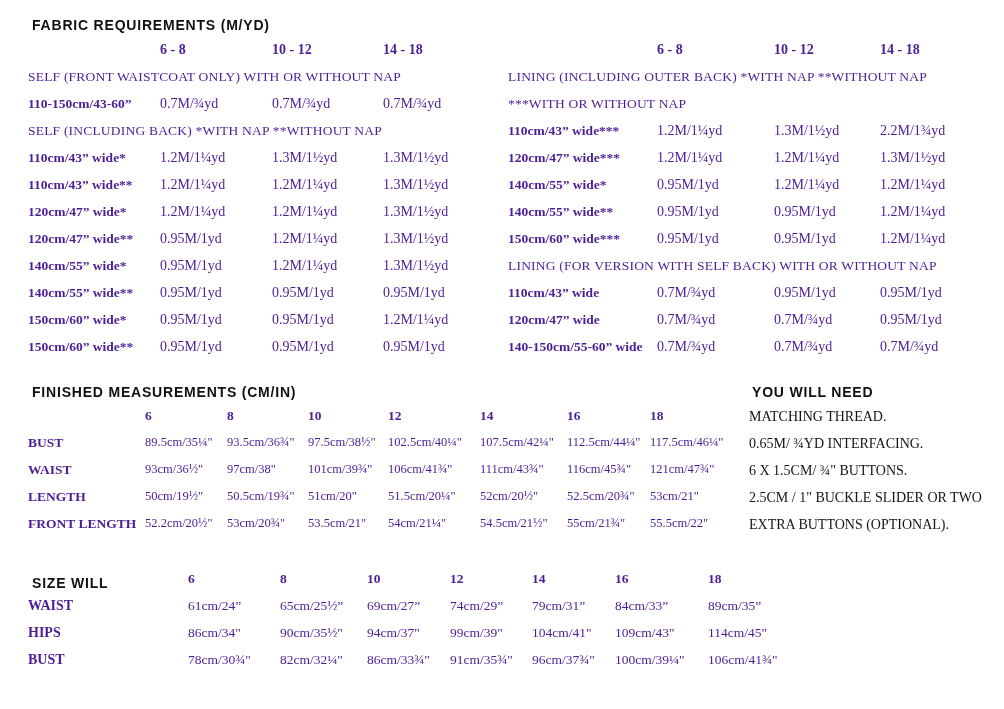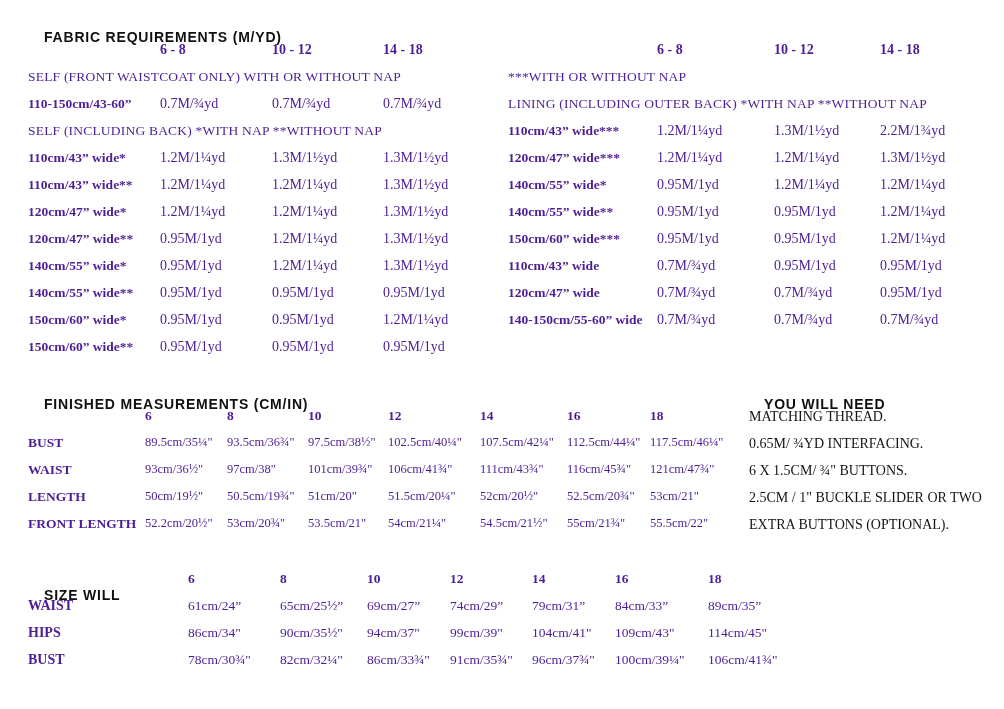--- a/index.html
+++ b/index.html
@@ -3,21 +3,21 @@
 <meta charset="utf-8">
 <style>
   html,body{margin:0;padding:0;}
   body{
     width:1004px;height:709px;position:relative;overflow:hidden;
     background:#ffffff;color:#161616;
     font-family:"Liberation Serif", serif;
   }
   .block{position:absolute;}
   h1,h2{
-    margin:16px;font-family:"Liberation Sans", sans-serif;
+    margin:4px;font-family:"Liberation Sans", sans-serif;
     font-weight:700;font-size:14px;letter-spacing:0.8px;color:#101010;
   }
   
   .line{
     display:grid;height:27px;align-items:center;
     font-family:"Liberation Serif", serif;color:#4c1d95;
   }
   .line .label{font-weight:700;white-space:nowrap;}
   .line .cell{white-space:nowrap;}
   .line.sizes .cell{font-weight:700;}
@@ -143,33 +143,33 @@
   <section class="block fab right">
 
       <div class="line sizes">
         <span class="label"></span>
         <span class="cell">6 - 8</span>
         <span class="cell">10 - 12</span>
         <span class="cell">14 - 18</span>
       </div>
 
       <div class="line note">
+        <span class="label">LINING (INCLUDING OUTER BACK) *WITH NAP **WITHOUT NAP</span>
+        <span class="cell"></span>
+        <span class="cell"></span>
+        <span class="cell"></span>
+      </div>
+
+      <div class="line note">
         <span class="label">***WITH OR WITHOUT NAP</span>
         <span class="cell"></span>
         <span class="cell"></span>
         <span class="cell"></span>
       </div>
 
-      <div class="line note">
-        <span class="label">LINING (INCLUDING OUTER BACK) *WITH NAP **WITHOUT NAP</span>
-        <span class="cell"></span>
-        <span class="cell"></span>
-        <span class="cell"></span>
-      </div>
-
       <div class="line row">
         <span class="label">110cm/43” wide***</span>
         <span class="cell">1.2M/1¼yd</span>
         <span class="cell">1.3M/1½yd</span>
         <span class="cell">2.2M/1¾yd</span>
       </div>
 
       <div class="line row">
         <span class="label">120cm/47” wide***</span>
         <span class="cell">1.2M/1¼yd</span>
@@ -191,20 +191,26 @@
         <span class="cell">1.2M/1¼yd</span>
       </div>
 
       <div class="line row">
         <span class="label">150cm/60” wide***</span>
         <span class="cell">0.95M/1yd</span>
         <span class="cell">0.95M/1yd</span>
         <span class="cell">1.2M/1¼yd</span>
       </div>
 
+      <div class="line note">
+        <span class="label">LINING (FOR VERSION WITH SELF BACK) WITH OR WITHOUT NAP</span>
+        <span class="cell"></span>
+        <span class="cell"></span>
+        <span class="cell"></span>
+      </div>
 
       <div class="line row">
         <span class="label">110cm/43” wide</span>
         <span class="cell">0.7M/¾yd</span>
         <span class="cell">0.95M/1yd</span>
         <span class="cell">0.95M/1yd</span>
       </div>
 
       <div class="line row">
         <span class="label">120cm/47” wide</span>

